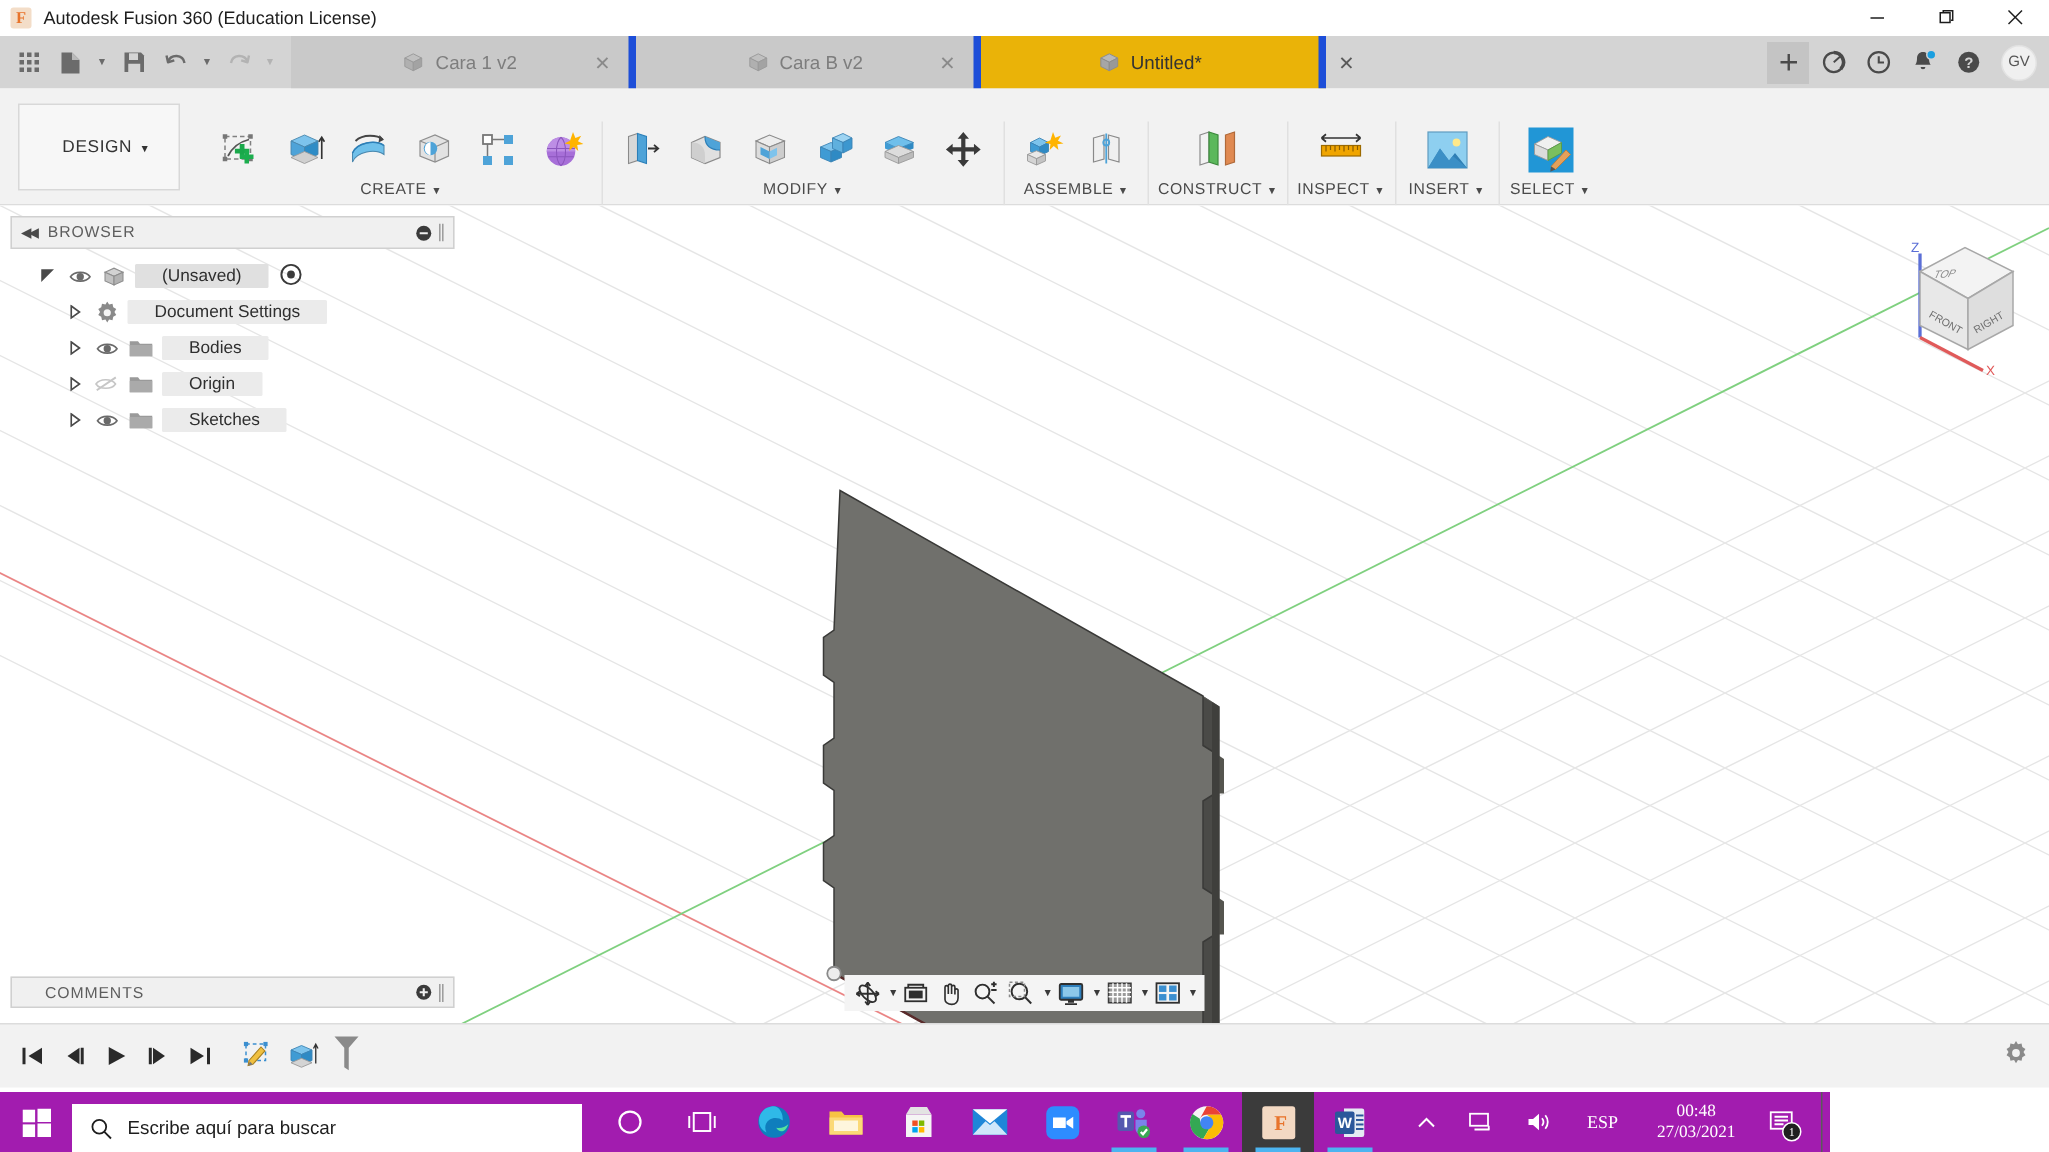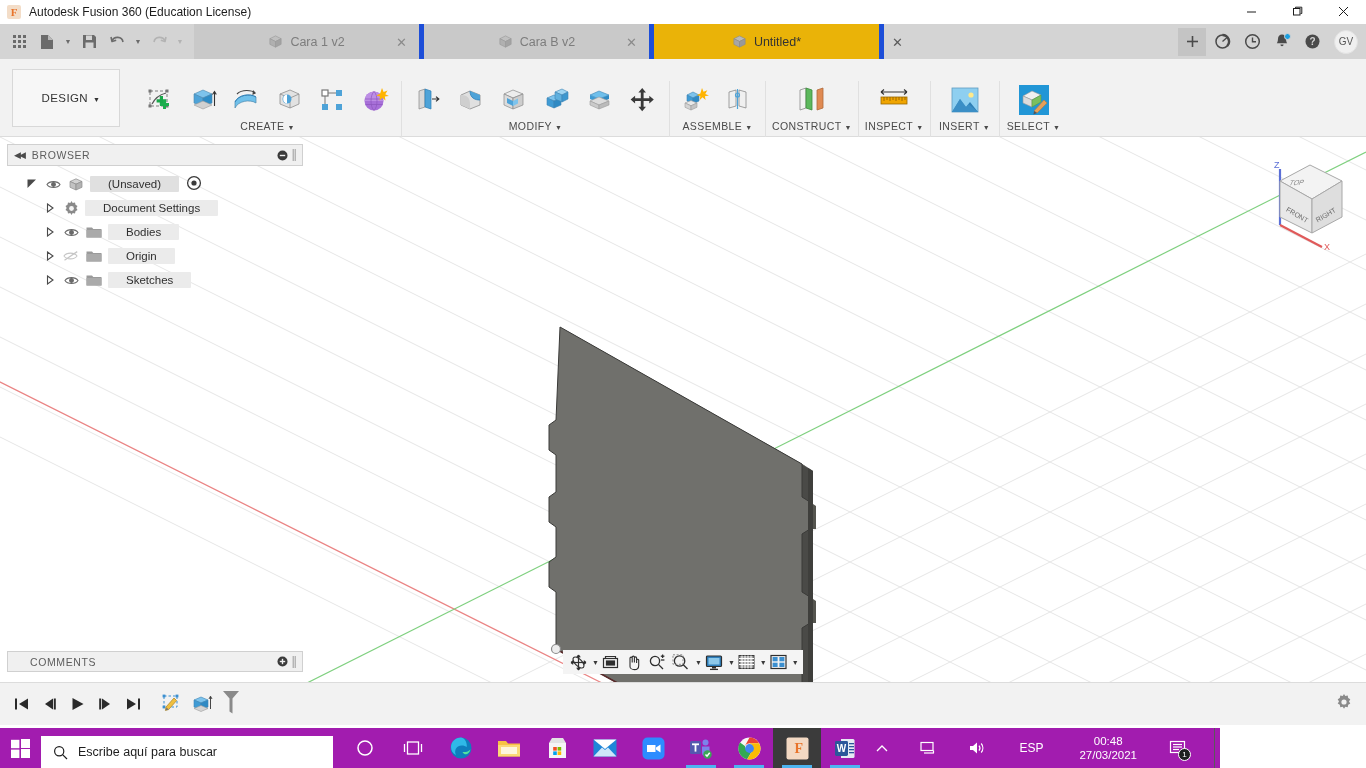--- a/index.html
+++ b/index.html
@@ -189,21 +189,21 @@
   }
   .tb-apps { display: flex; align-items: center; height: 40px; margin-left: 8px; }
   .tb-app {
     width: 48px; height: 40px; display: flex; align-items: center; justify-content: center;
     position: relative;
   }
   .tb-app.active { background: #3b3b3b; }
   .tb-app.running::after {
     content: ""; position: absolute; bottom: 0; left: 9px; right: 9px; height: 3px; background: #4cb4f0;
   }
-  .tray { margin-left: auto; display: flex; align-items: center; height: 40px; gap: 18px; }
+  .tray { margin-left: auto; display: flex; align-items: center; height: 40px; gap: 8px; font-family: Liberation Serif, serif; }
   .tray-item { padding: 0 7px; color: #ffffff; display: flex; align-items: center; height: 40px; }
   .tray-lang { font-size: 12px; color: #fff; padding: 0 8px; }
   .tray-clock {
     display: flex; flex-direction: column; align-items: center; justify-content: center;
     color: #fff; font-size: 11.5px; line-height: 14px; padding: 0 10px; height: 40px;
   }
   .tray-notif { padding: 0 10px 0 4px; position: relative; color: #fff; display:flex; align-items:center; height:40px;}
   .notif-badge {
     position: absolute; right: 5px; bottom: 7px; width: 13px; height: 13px; border-radius: 50%;
     background: #1f1f1f; border: 1px solid #ffffff; color: #fff; font-size: 8px;

